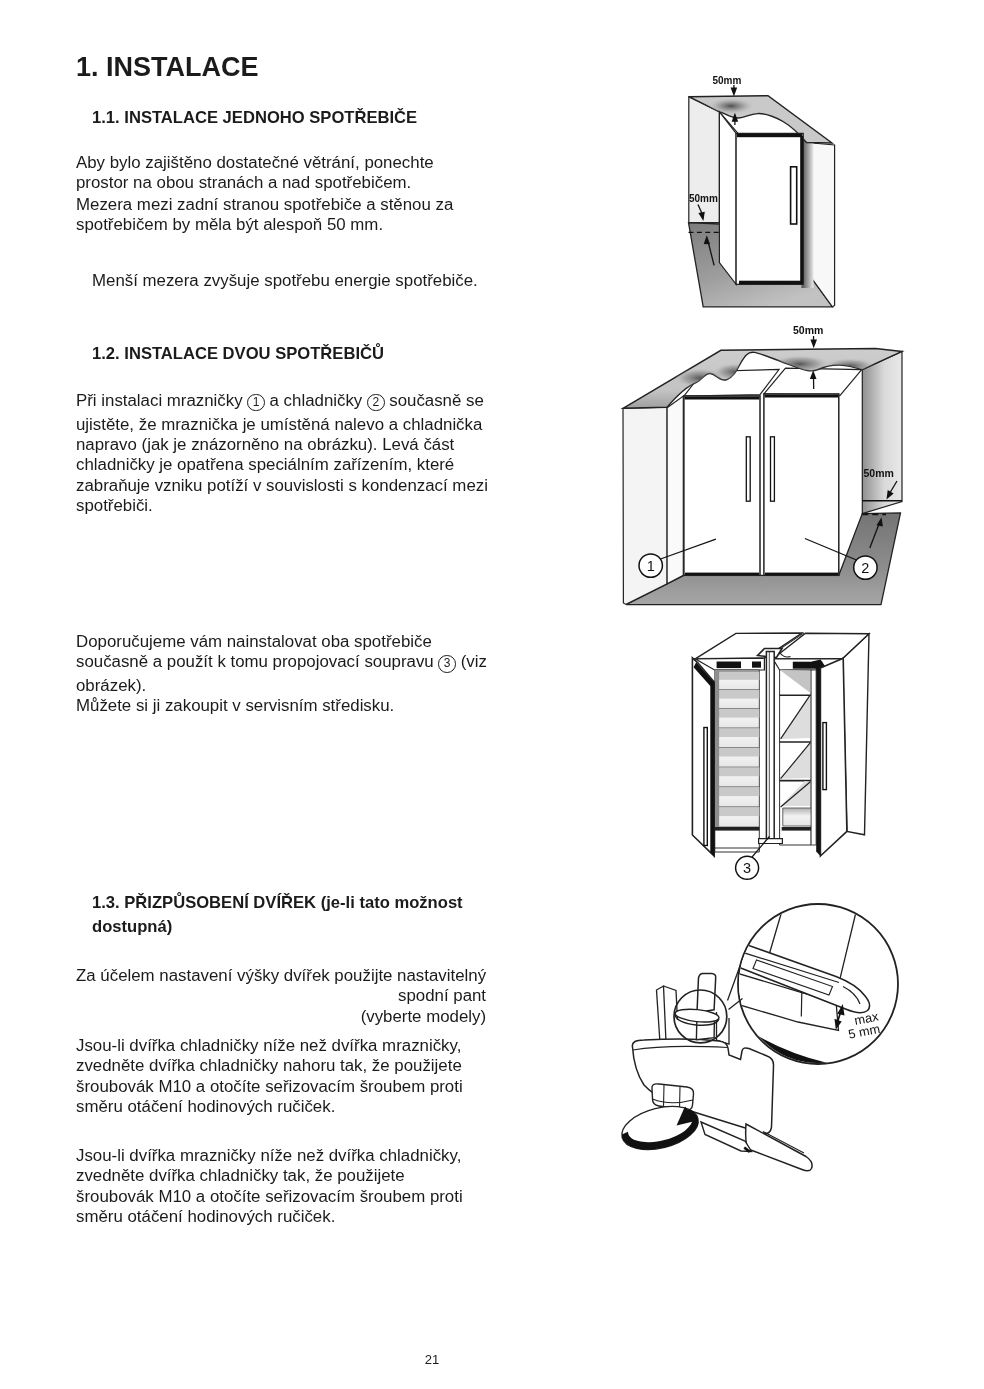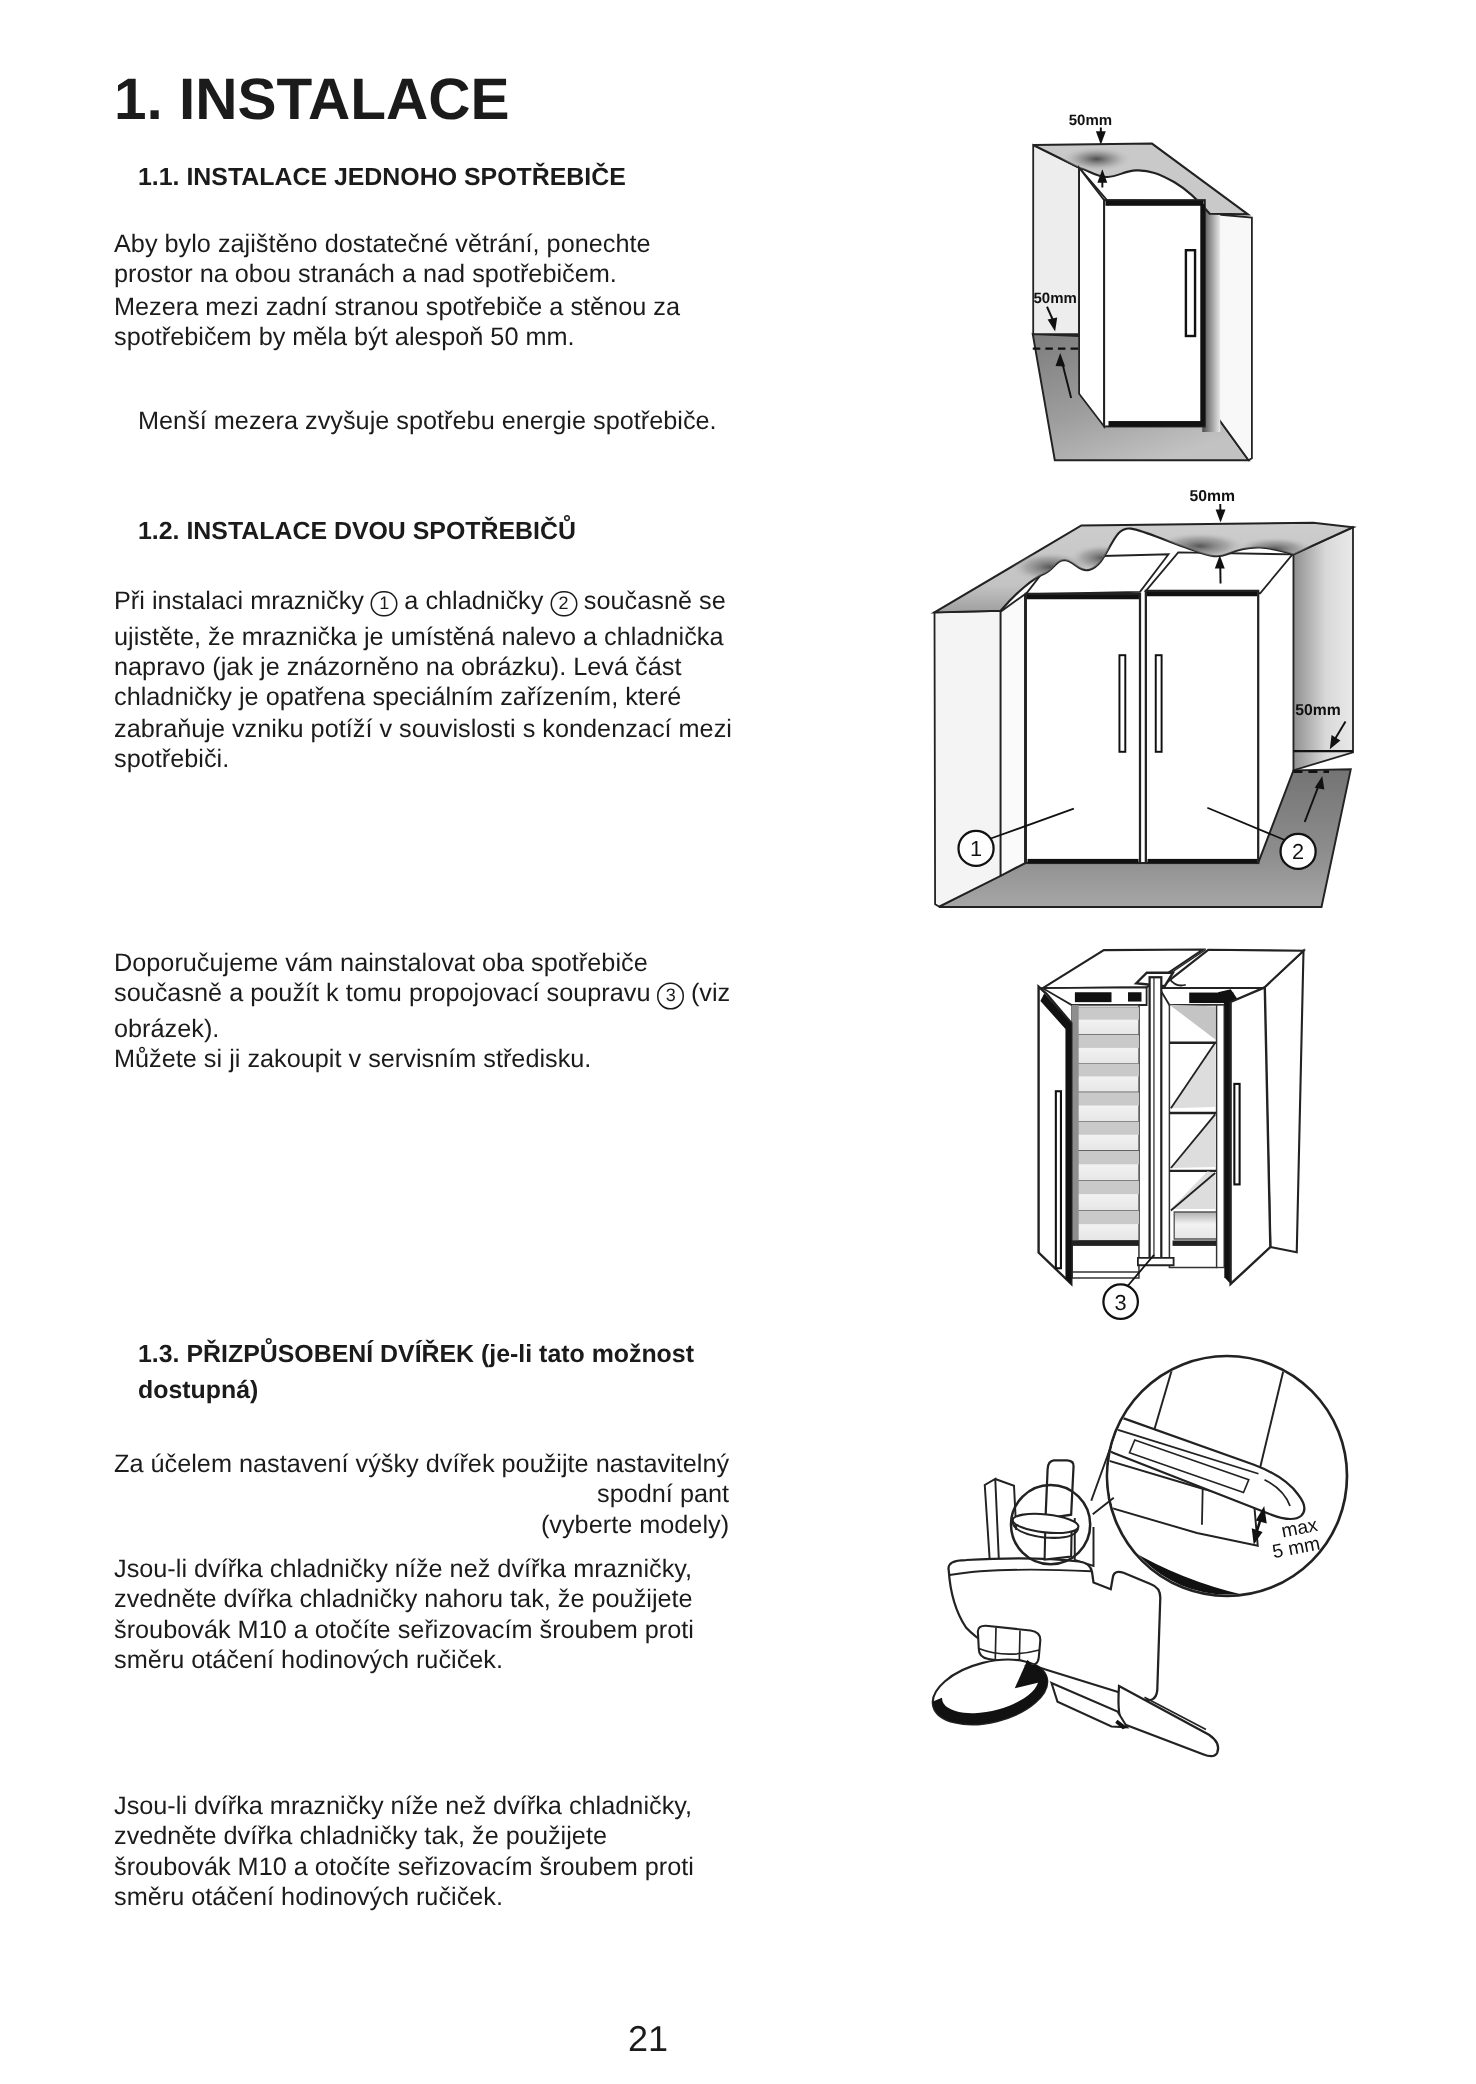--- a/index.html
+++ b/index.html
@@ -3,33 +3,33 @@
 <meta charset="utf-8">
 <style>
 html,body{margin:0;padding:0;background:#fff;}
 body{width:984px;height:1389px;position:relative;font-family:"Liberation Sans",sans-serif;color:#1b1b1b;overflow:hidden;}
 .b{position:absolute;font-size:16.85px;line-height:20.4px;letter-spacing:0px;}
 .h{position:absolute;font-size:16.6px;line-height:23.7px;font-weight:bold;margin-left:16px;}
 .circ{display:inline-block;width:15.6px;height:15.6px;border:1.3px solid #1b1b1b;border-radius:50%;text-align:center;font-size:12px;line-height:15.4px;vertical-align:-3px;position:relative;top:-3.2px;font-weight:normal;}
 </style>
 </head>
 <body>
-<div style="position:absolute;left:76px;top:52px;font-size:39px;font-weight:bold;line-height:30px;">1.&nbsp;INSTALACE</div>
+<div style="position:absolute;left:76px;top:52px;font-size:27px;font-weight:bold;line-height:30px;">1.&nbsp;INSTALACE</div>
 <div class="h" id="h11" style="left:76px;top:106px;">1.1. INSTALACE JEDNOHO SPOTŘEBIČE</div>
 <div class="b" id="p1" style="left:76px;top:153px;">Aby bylo zajištěno dostatečné větrání, ponechte<br>prostor na obou stranách a nad spotřebičem.</div>
 <div class="b" id="p2" style="left:76px;top:195px;">Mezera mezi zadní stranou spotřebiče a stěnou za<br>spotřebičem by měla být alespoň 50 mm.</div>
 <div class="b" id="p3" style="left:92px;top:271px;">Menší mezera zvyšuje spotřebu energie spotřebiče.</div>
 <div class="h" id="h12" style="left:76px;top:342px;">1.2. INSTALACE DVOU SPOTŘEBIČŮ</div>
 <div class="b" id="p4" style="left:76px;top:391px;">Při instalaci mrazničky <span class="circ">1</span> a chladničky <span class="circ">2</span> současně se<br>ujistěte, že mraznička je umístěná nalevo a chladnička<br>napravo (jak je znázorněno na obrázku). Levá část<br>chladničky je opatřena speciálním zařízením, které<br>zabraňuje vzniku potíží v souvislosti s kondenzací mezi<br>spotřebiči.</div>
 <div class="b" id="p5" style="left:76px;top:632px;">Doporučujeme vám nainstalovat oba spotřebiče<br>současně a použít k tomu propojovací soupravu <span class="circ">3</span> (viz<br>obrázek).<br>Můžete si ji zakoupit v servisním středisku.</div>
 <div class="h" id="h13" style="left:76px;top:891px;">1.3. PŘIZPŮSOBENÍ DVÍŘEK (je-li tato možnost<br>dostupná)</div>
 <div class="b" id="p6" style="left:76px;top:966px;text-align:right;">Za účelem nastavení výšky dvířek použijte nastavitelný<br>spodní pant<br>(vyberte modely)</div>
 <div class="b" id="p7" style="left:76px;top:1036px;">Jsou-li dvířka chladničky níže než dvířka mrazničky,<br>zvedněte dvířka chladničky nahoru tak, že použijete<br>šroubovák M10 a otočíte seřizovacím šroubem proti<br>směru otáčení hodinových ručiček.</div>
-<div class="b" id="p8" style="left:76px;top:1146px;margin-top:48px;">Jsou-li dvířka mrazničky níže než dvířka chladničky,<br>zvedněte dvířka chladničky tak, že použijete<br>šroubovák M10 a otočíte seřizovacím šroubem proti<br>směru otáčení hodinových ručiček.</div>
-<div class="b" id="pnum" style="left:0;top:1350px;width:864px;text-align:center;font-size:24px;">21</div>
+<div class="b" id="p8" style="left:76px;top:1146px;">Jsou-li dvířka mrazničky níže než dvířka chladničky,<br>zvedněte dvířka chladničky tak, že použijete<br>šroubovák M10 a otočíte seřizovacím šroubem proti<br>směru otáčení hodinových ručiček.</div>
+<div class="b" id="pnum" style="left:0;top:1350px;width:864px;text-align:center;font-size:13px;">21</div>
 <svg style="position:absolute;left:680px;top:55px;" width="232" height="272" viewBox="680 55 232 272">
 <defs>
 <linearGradient id="g1floor" x1="0" y1="0" x2="0.6" y2="1">
 <stop offset="0" stop-color="#7d7d7d"></stop>
         <stop offset="0.55" stop-color="#9d9d9d"></stop>
         <stop offset="1" stop-color="#c2c2c2"></stop>
 </linearGradient>
 <linearGradient id="g1shad" x1="0" y1="0" x2="1" y2="0">
 <stop offset="0" stop-color="#4a4a4a"></stop>
         <stop offset="1" stop-color="#e9e9e9"></stop>

